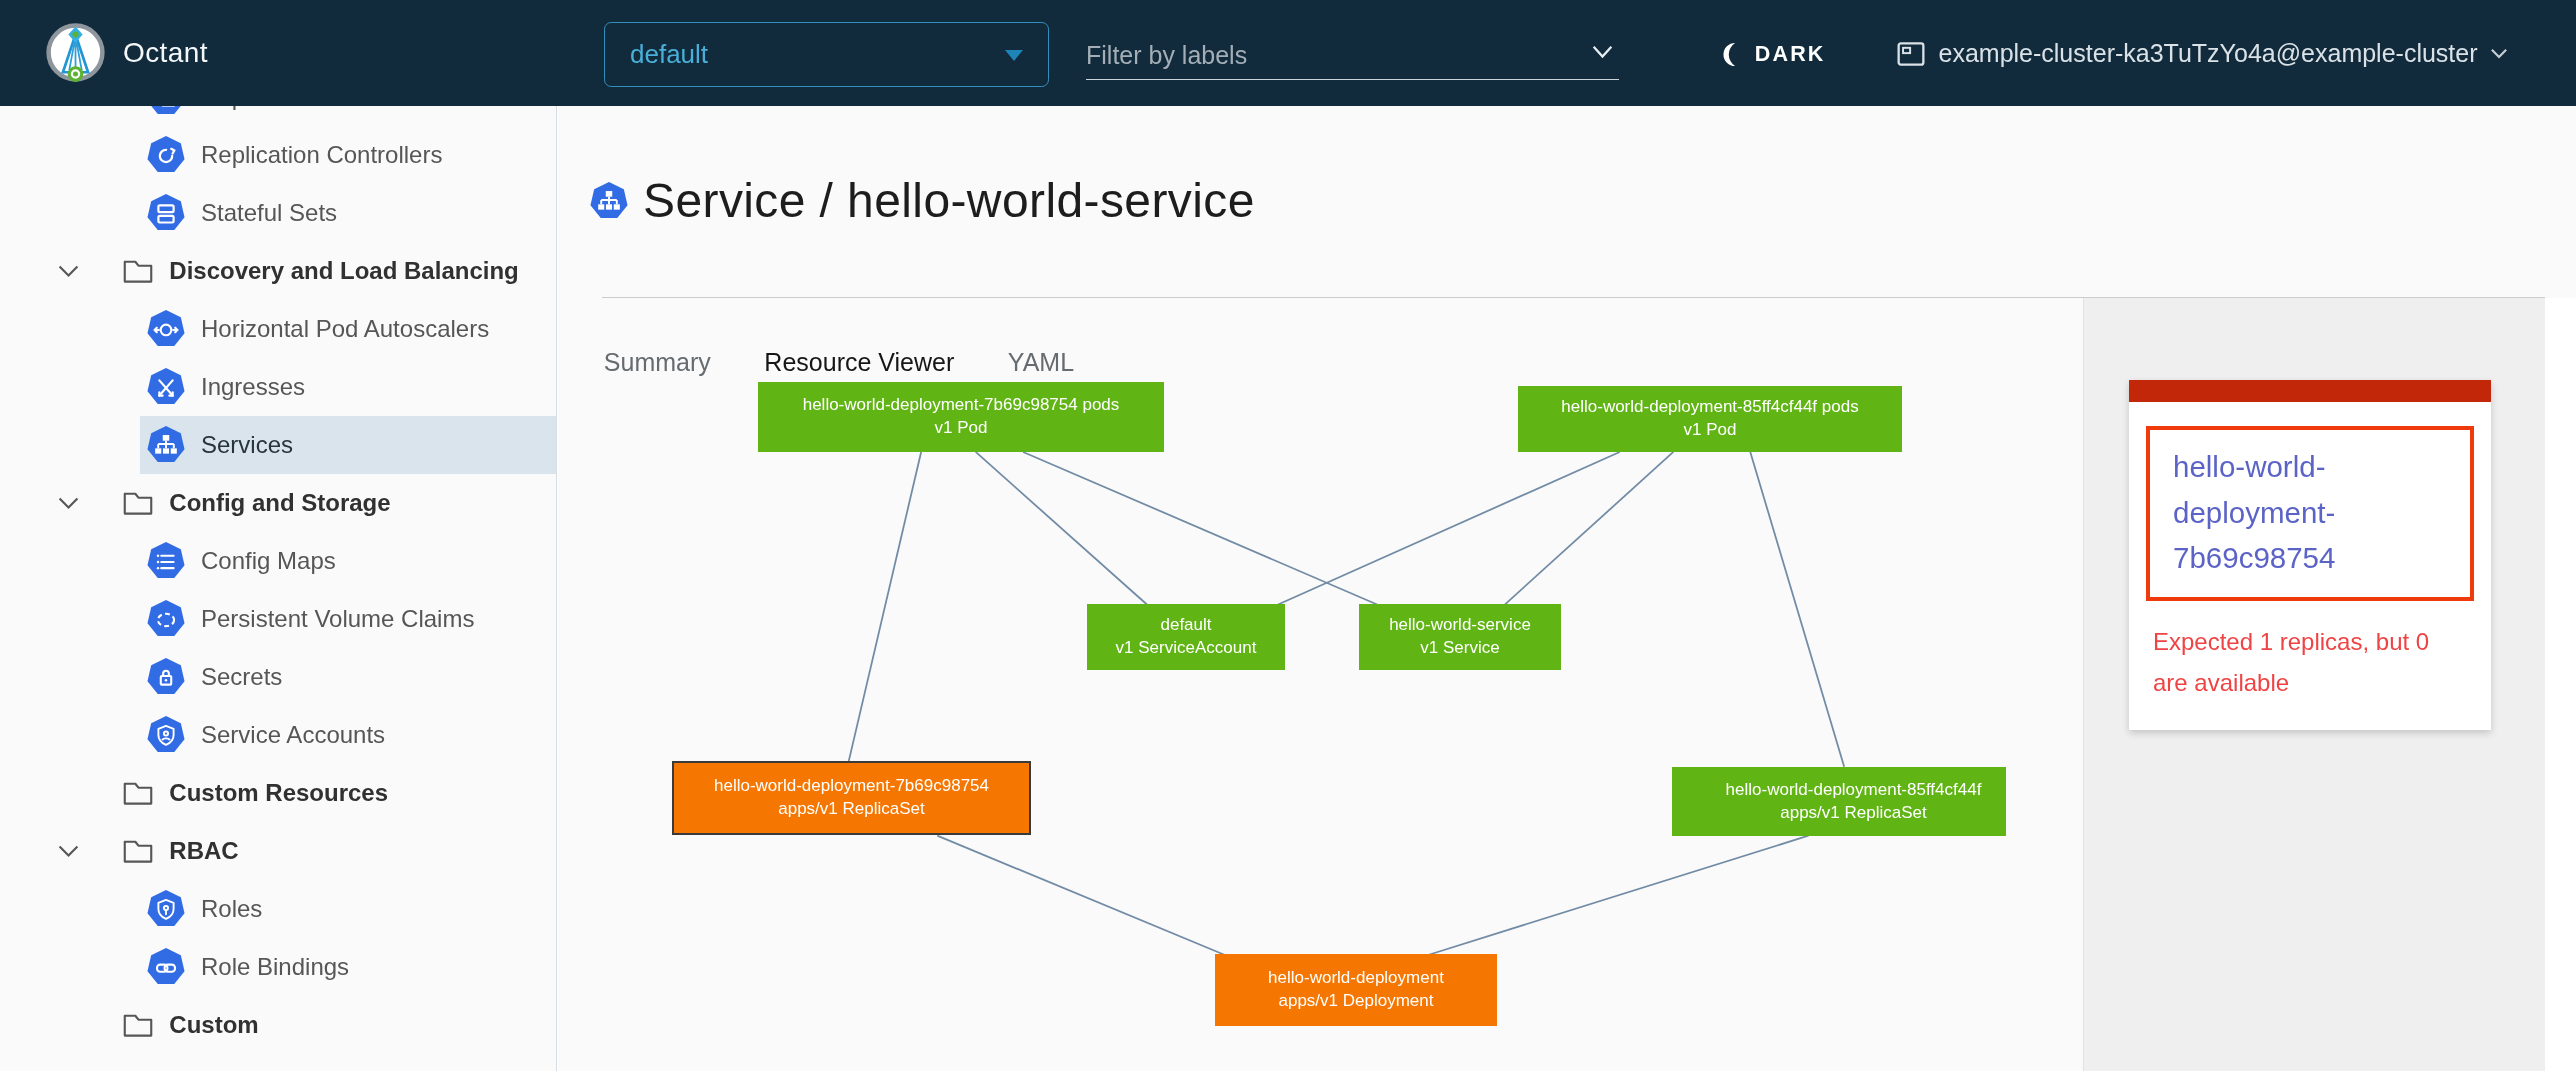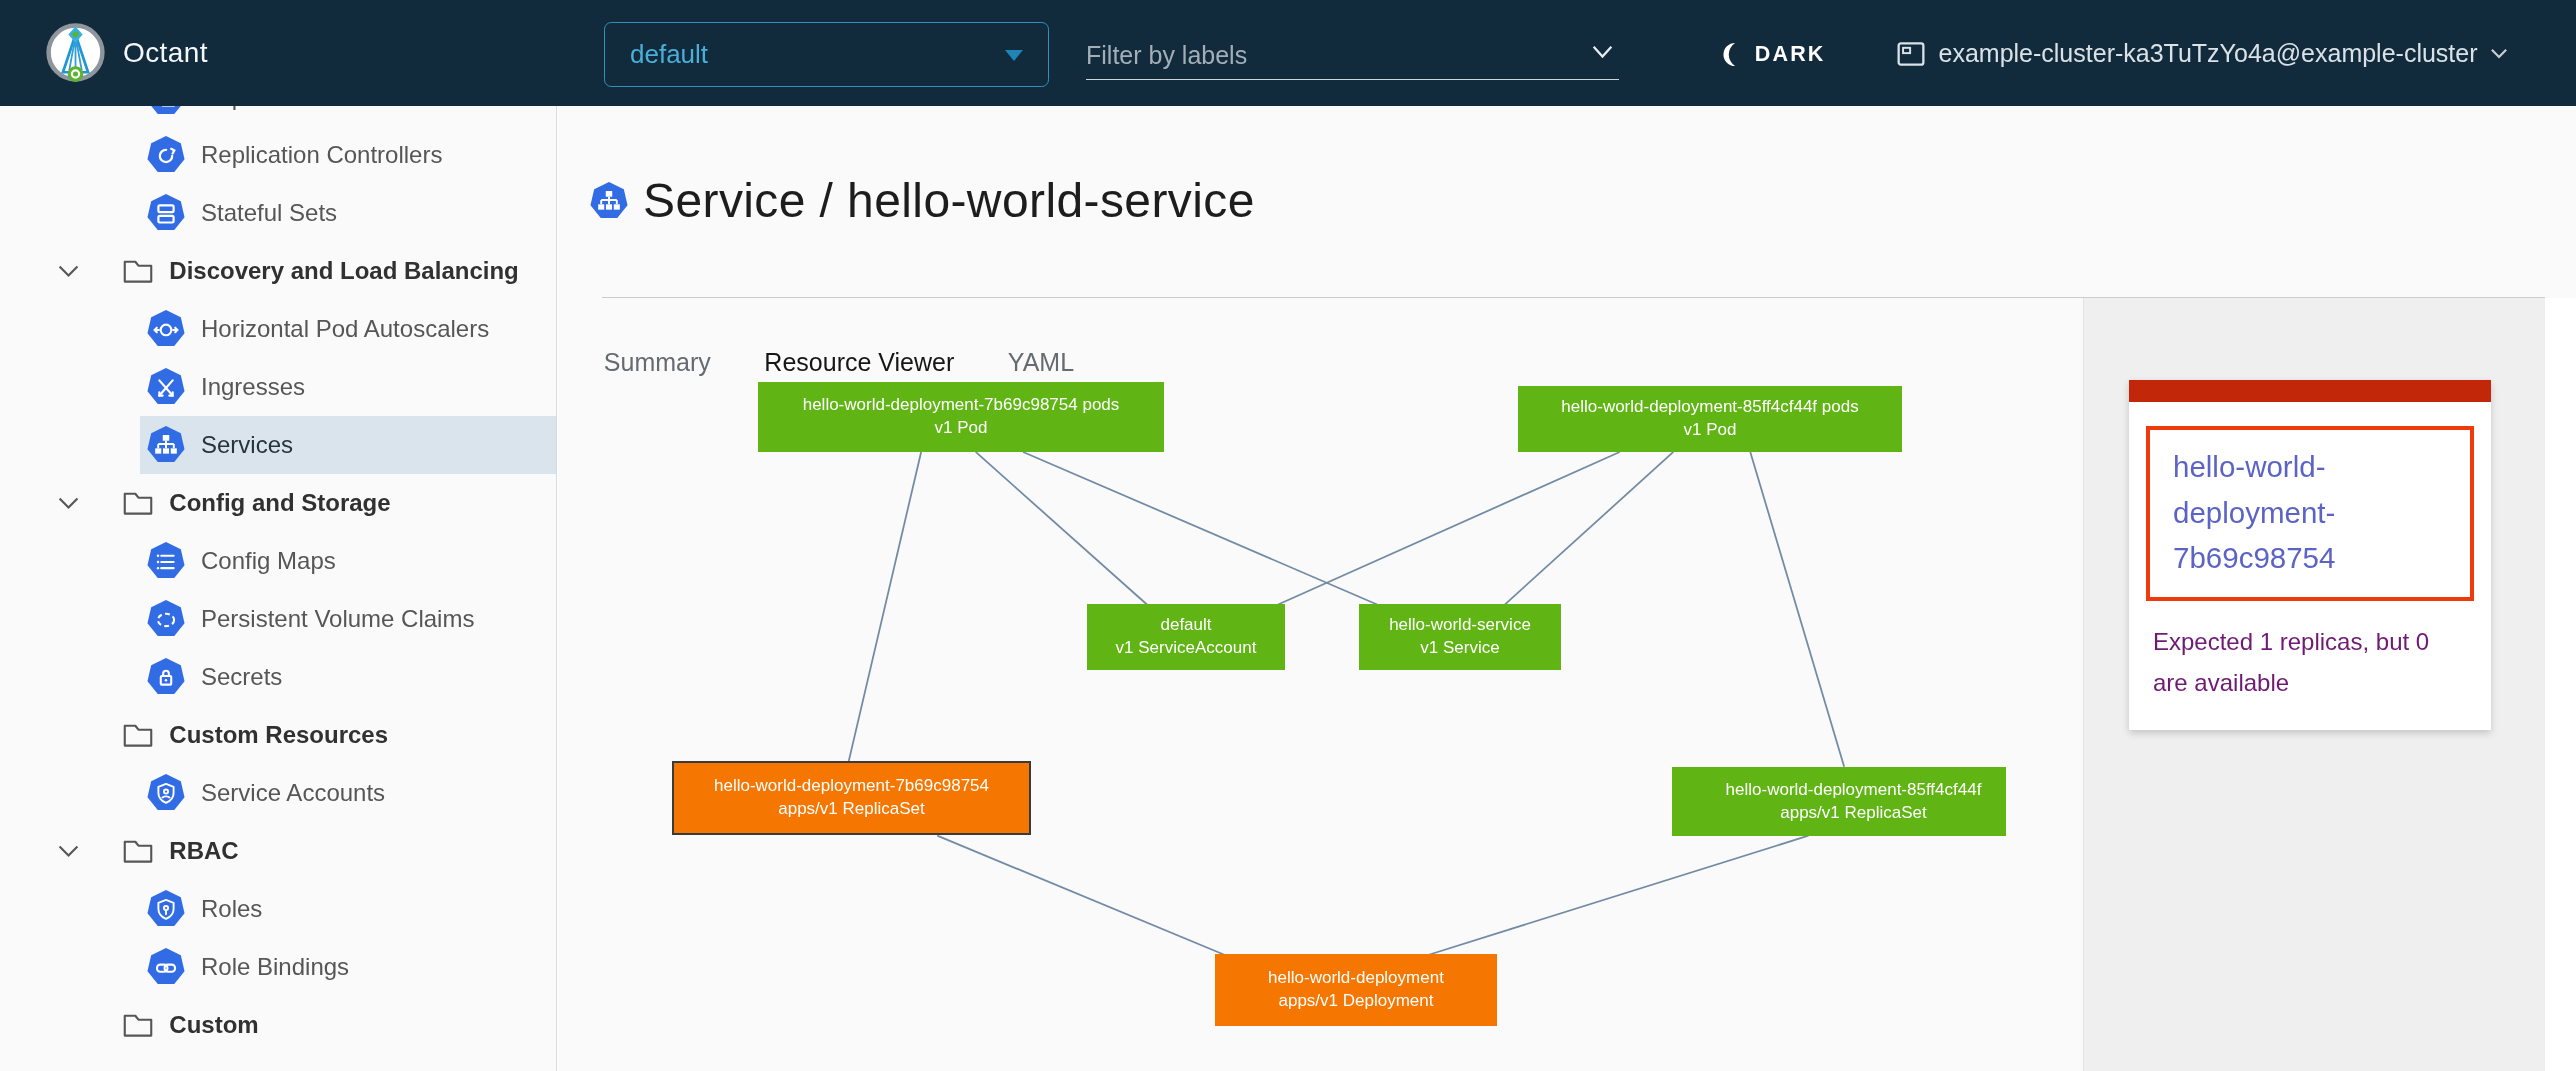--- a/index.html
+++ b/index.html
@@ -66,21 +66,21 @@
 
   
   .panel { position:absolute; left:1525px; top:192px; width:462px; bottom:0;
     background:#efefef; border-left:0.9px solid #e3e3e3; }
   .right-strip { position:absolute; left:1987px; top:192px; right:0; bottom:0; background:#ffffff; }
   .card { position:absolute; left:45px; top:82px; width:362px; background:#ffffff;
     box-shadow:0 2.7px 7.2px rgba(0,0,0,.18); }
   .card-bar { height:21.5px; background:#c2270a; }
   .alert-box { margin:24px 17px 0 17px; border:4.5px solid #ef3a0c; padding:14.3px 12.5px 16px 23px; }
   .alert-link { color:#5b63c6; font-size:29.5px; line-height:1.55; word-wrap:break-word; cursor:pointer; }
-  .card-msg { margin:19.7px 18px 27px 24px; width:313px; color:#701a75; font-size:24px; line-height:1.72; }
+  .card-msg { margin:19.7px 18px 27px 24px; width:313px; color:#ef4444; font-size:24px; line-height:1.72; }
 
   svg { display:block; }
 </style>
 </head>
 <body>
 
 <div class="stage">
 
   <div class="header">
     <svg class="logo" viewBox="0 0 68 68">
@@ -254,39 +254,39 @@
           <g stroke="#fff" stroke-width="2.2" fill="none">
             <rect x="14.5" y="19" width="11" height="9" rx="1"></rect>
             <path d="M17 19 v-2.6 a3 3 0 0 1 6 0 V19"></path>
           </g>
           <circle cx="20" cy="23.5" r="1.3" fill="#fff"></circle>
         </svg>
         <span class="child-label">Secrets</span>
       </div>
 
       <div class="nav-row">
+        <svg class="hepticon" viewBox="0 0 40 40">
+          <path d="M20 0 L35.6 7.5 L39.5 24.5 L28.7 38 L11.3 38 L0.5 24.5 L4.4 7.5 Z" fill="#326ce5"></path>
+          <g stroke="#fff" stroke-width="2" fill="none" stroke-linejoin="round">
+            <path d="M20 10.5 l8 3 v6.5 c0 5.5 -3.6 8.6 -8 10.5 c-4.4 -1.9 -8 -5 -8 -10.5 v-6.5 z"></path>
+            <circle cx="20" cy="18.5" r="2.2"></circle>
+            <path d="M16 25.5 c0.6 -2.6 7.4 -2.6 8 0"></path>
+          </g>
+        </svg>
+        <span class="child-label">Service Accounts</span>
+      </div>
+
+      <div class="nav-row">
         <span class="chev-slot"></span>
         <span class="folder-slot">
           <svg width="34" height="30" viewBox="0 0 38 34">
             <path d="M4 6.5 h12 l3.5 4.5 H34 V29 H4 Z" fill="none" stroke="#565656" stroke-width="2.4" stroke-linejoin="round"></path>
           </svg>
         </span>
         <span class="group-label">Custom Resources</span>
-      </div>
-
-      <div class="nav-row">
-        <svg class="hepticon" viewBox="0 0 40 40">
-          <path d="M20 0 L35.6 7.5 L39.5 24.5 L28.7 38 L11.3 38 L0.5 24.5 L4.4 7.5 Z" fill="#326ce5"></path>
-          <g stroke="#fff" stroke-width="2" fill="none" stroke-linejoin="round">
-            <path d="M20 10.5 l8 3 v6.5 c0 5.5 -3.6 8.6 -8 10.5 c-4.4 -1.9 -8 -5 -8 -10.5 v-6.5 z"></path>
-            <circle cx="20" cy="18.5" r="2.2"></circle>
-            <path d="M16 25.5 c0.6 -2.6 7.4 -2.6 8 0"></path>
-          </g>
-        </svg>
-        <span class="child-label">Service Accounts</span>
       </div>
 
       <div class="nav-row">
         <span class="chev-slot">
           <svg width="25" height="18" viewBox="0 0 28 20">
             <path d="M4 5 L14 15 L24 5" stroke="#565656" stroke-width="2.4" fill="none"></path>
           </svg>
         </span>
         <span class="folder-slot">
           <svg width="34" height="30" viewBox="0 0 38 34">

